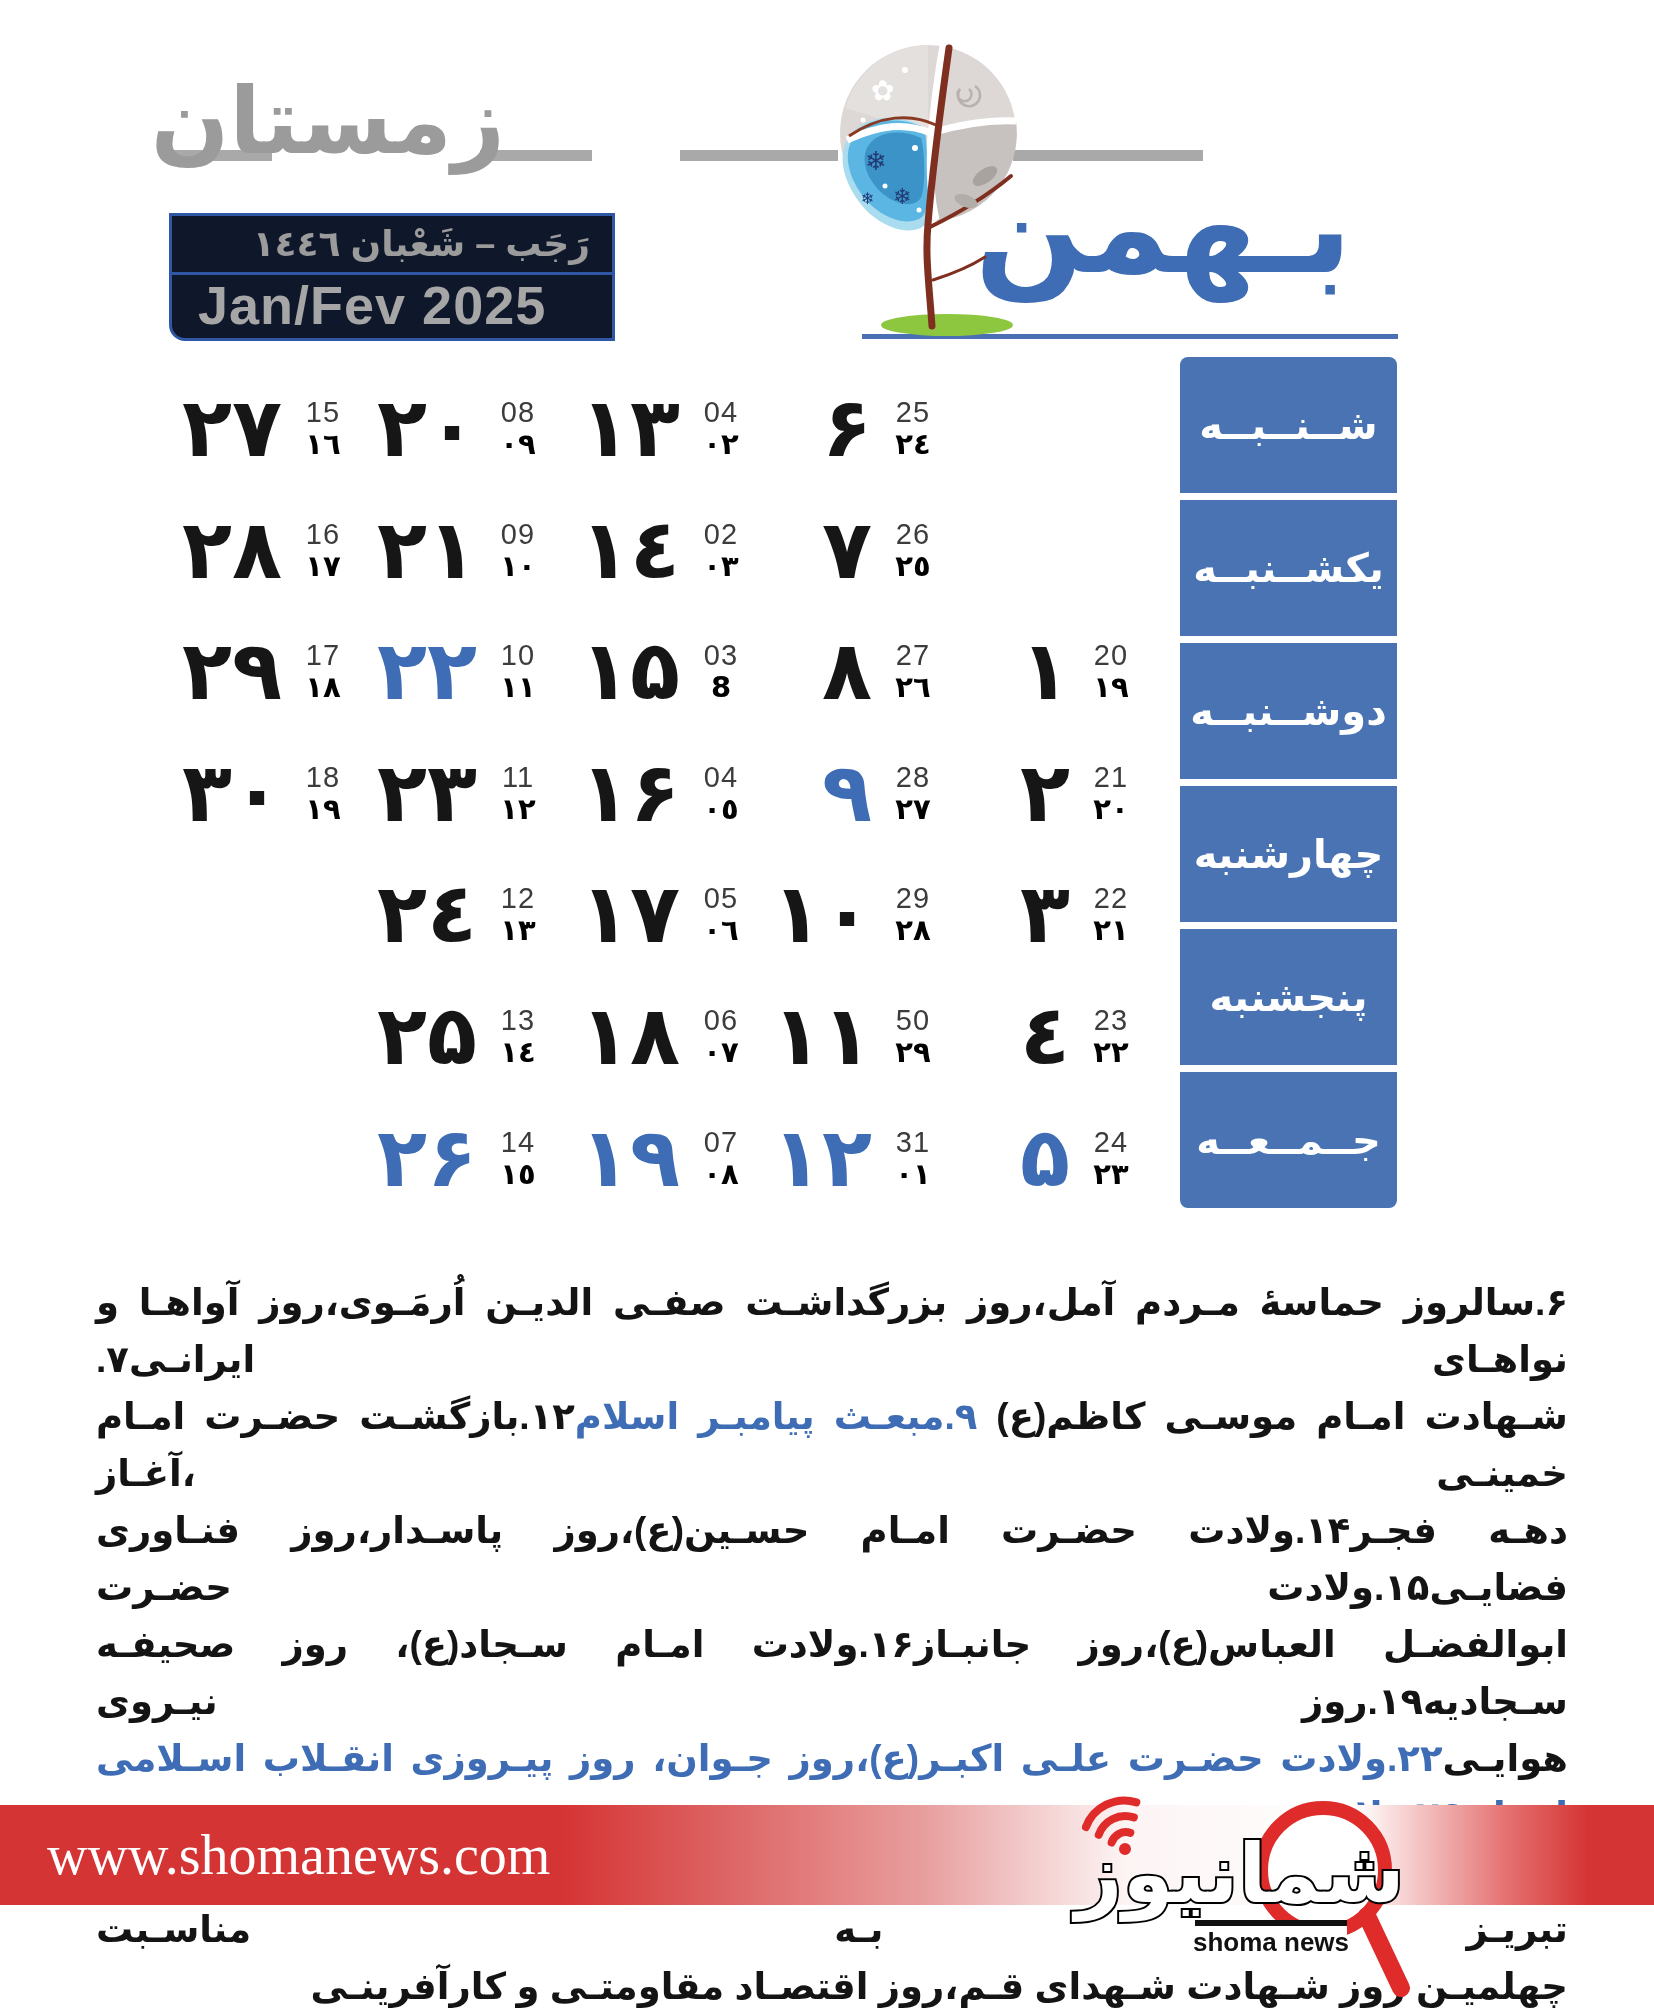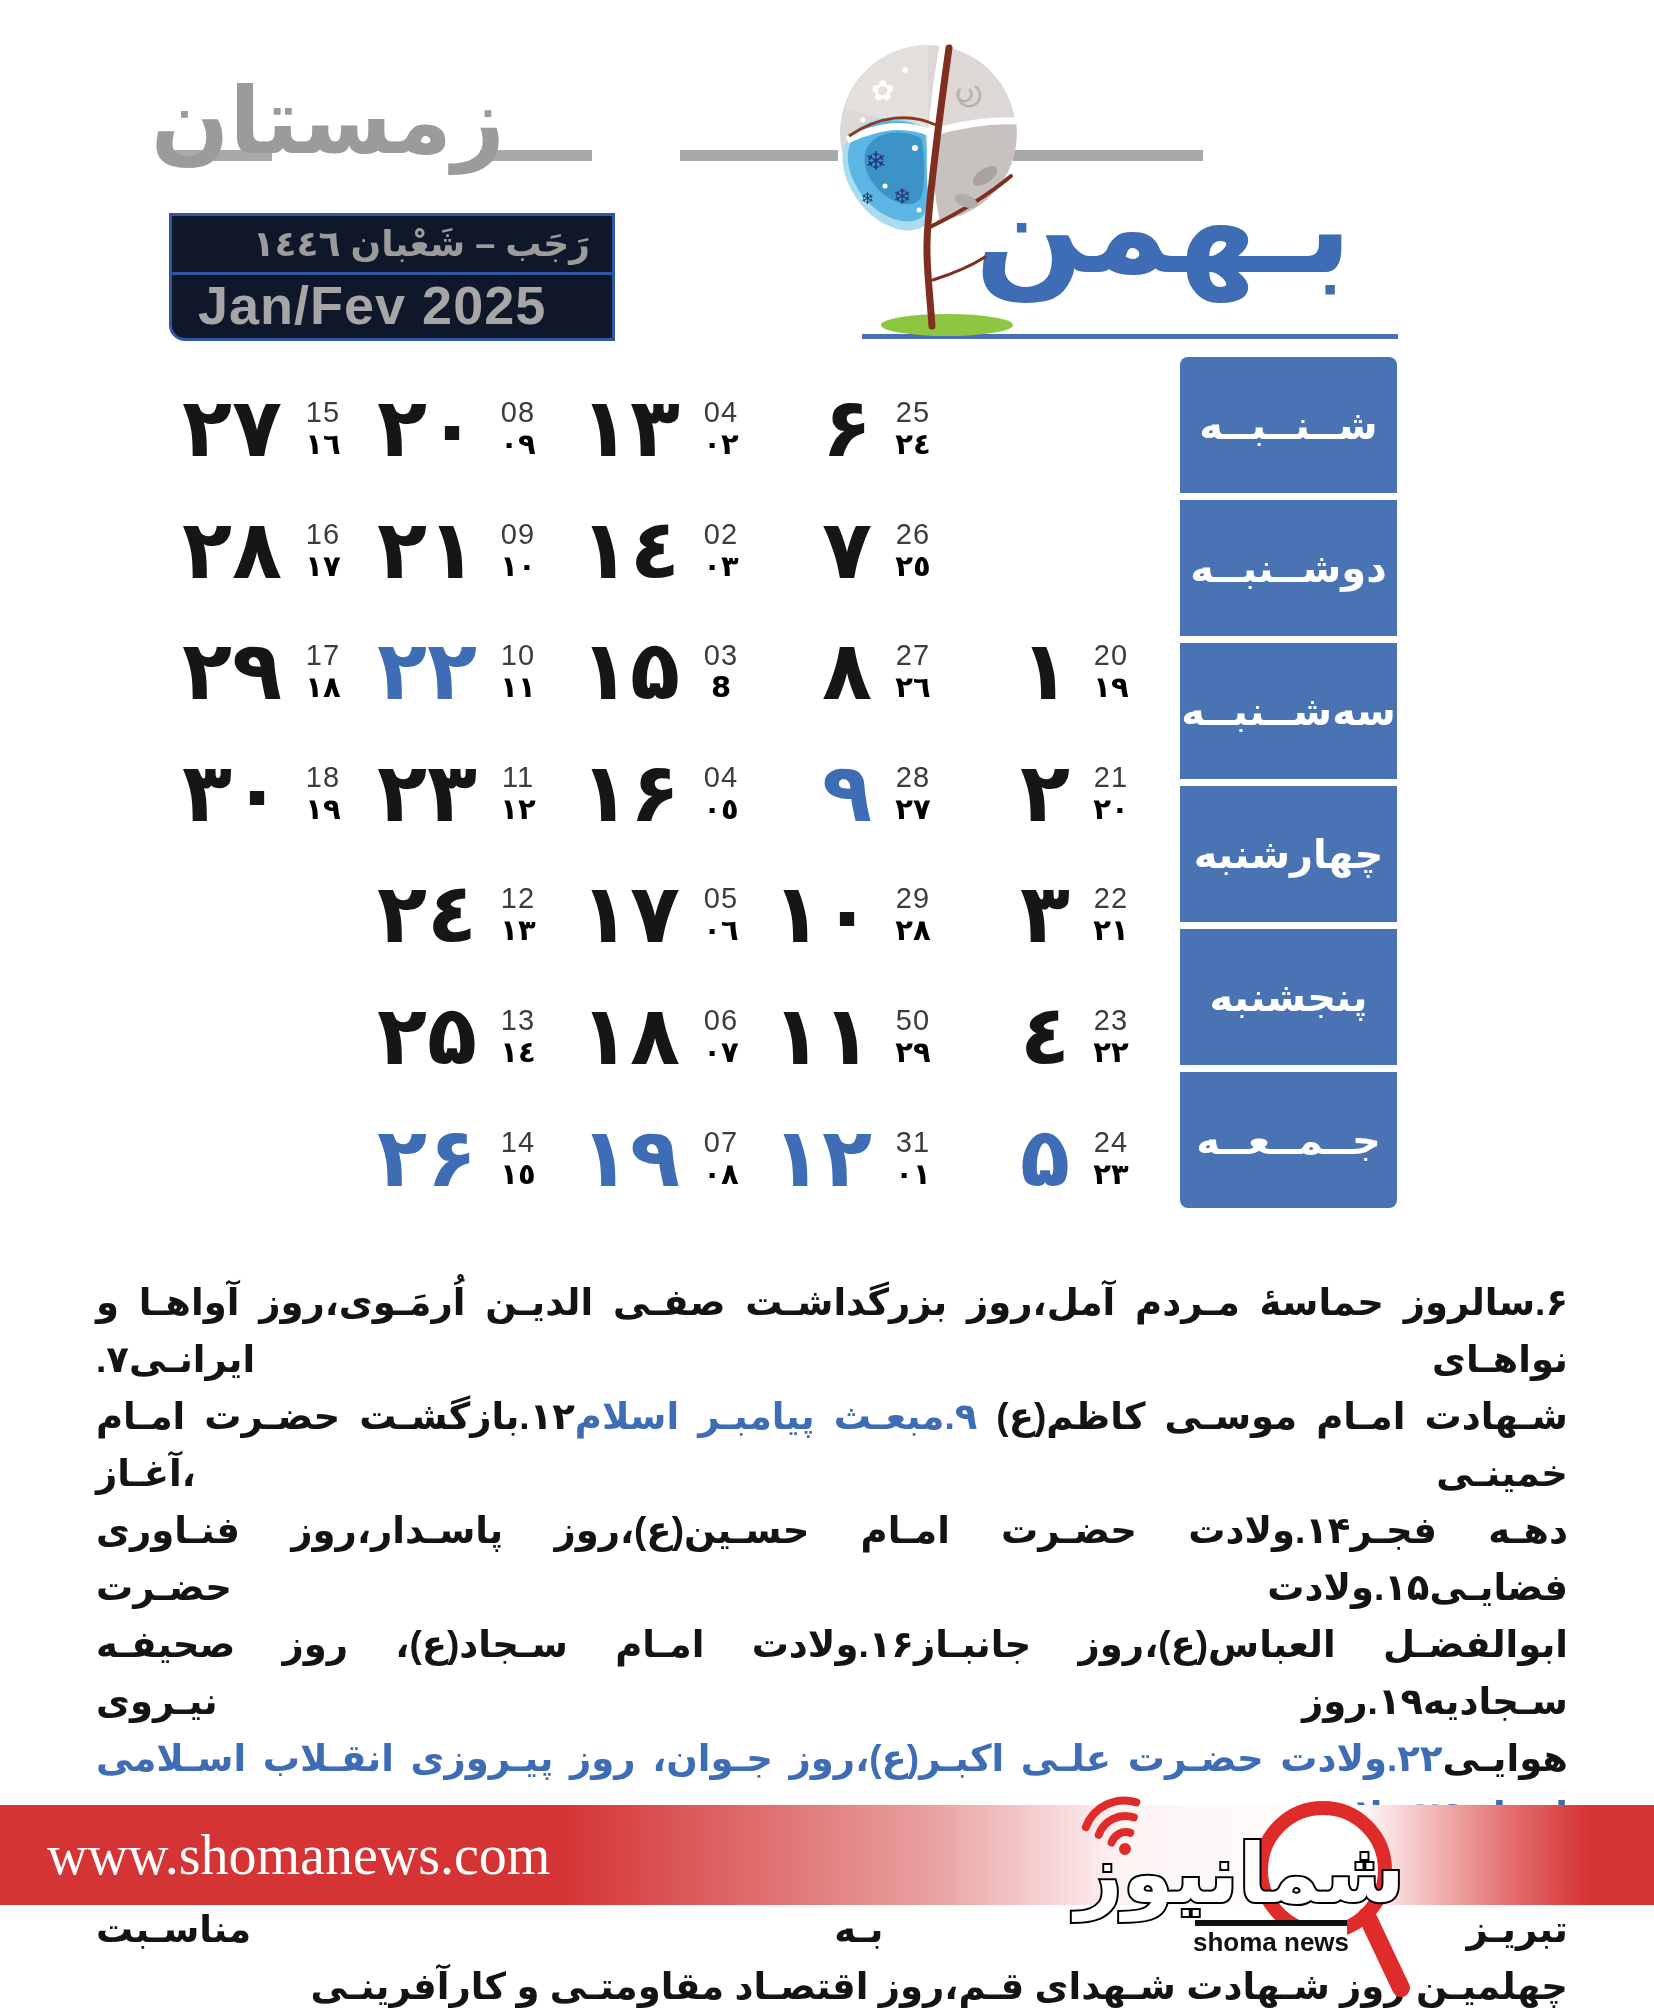--- a/index.html
+++ b/index.html
@@ -98,22 +98,22 @@
       <circle cx="84" cy="182" r="2.5" fill="#ffffff"></circle>
   </svg>
 
   <div class="info-box">
     <div class="info-hijri">رَجَب – شَعْبان ١٤٤٦</div>
     <div class="info-greg">Jan/Fev 2025</div>
   </div>
 
   <div class="weekday-col">
     <div class="weekday">شــنــبــه</div>
+    <div class="weekday">یکشــنبــه</div>
     <div class="weekday">دوشــنبــه</div>
-    <div class="weekday">سه‌شــنبــه</div>
     <div class="weekday">چهارشنبه</div>
     <div class="weekday">پنجشنبه</div>
     <div class="weekday">جــمــعــه</div>
   </div>
 
   <div class="cal-row r0">
     <div class="cell w5">
         <span class="big">٢٧</span>
         <span class="pair">
           <span class="greg">15</span>

